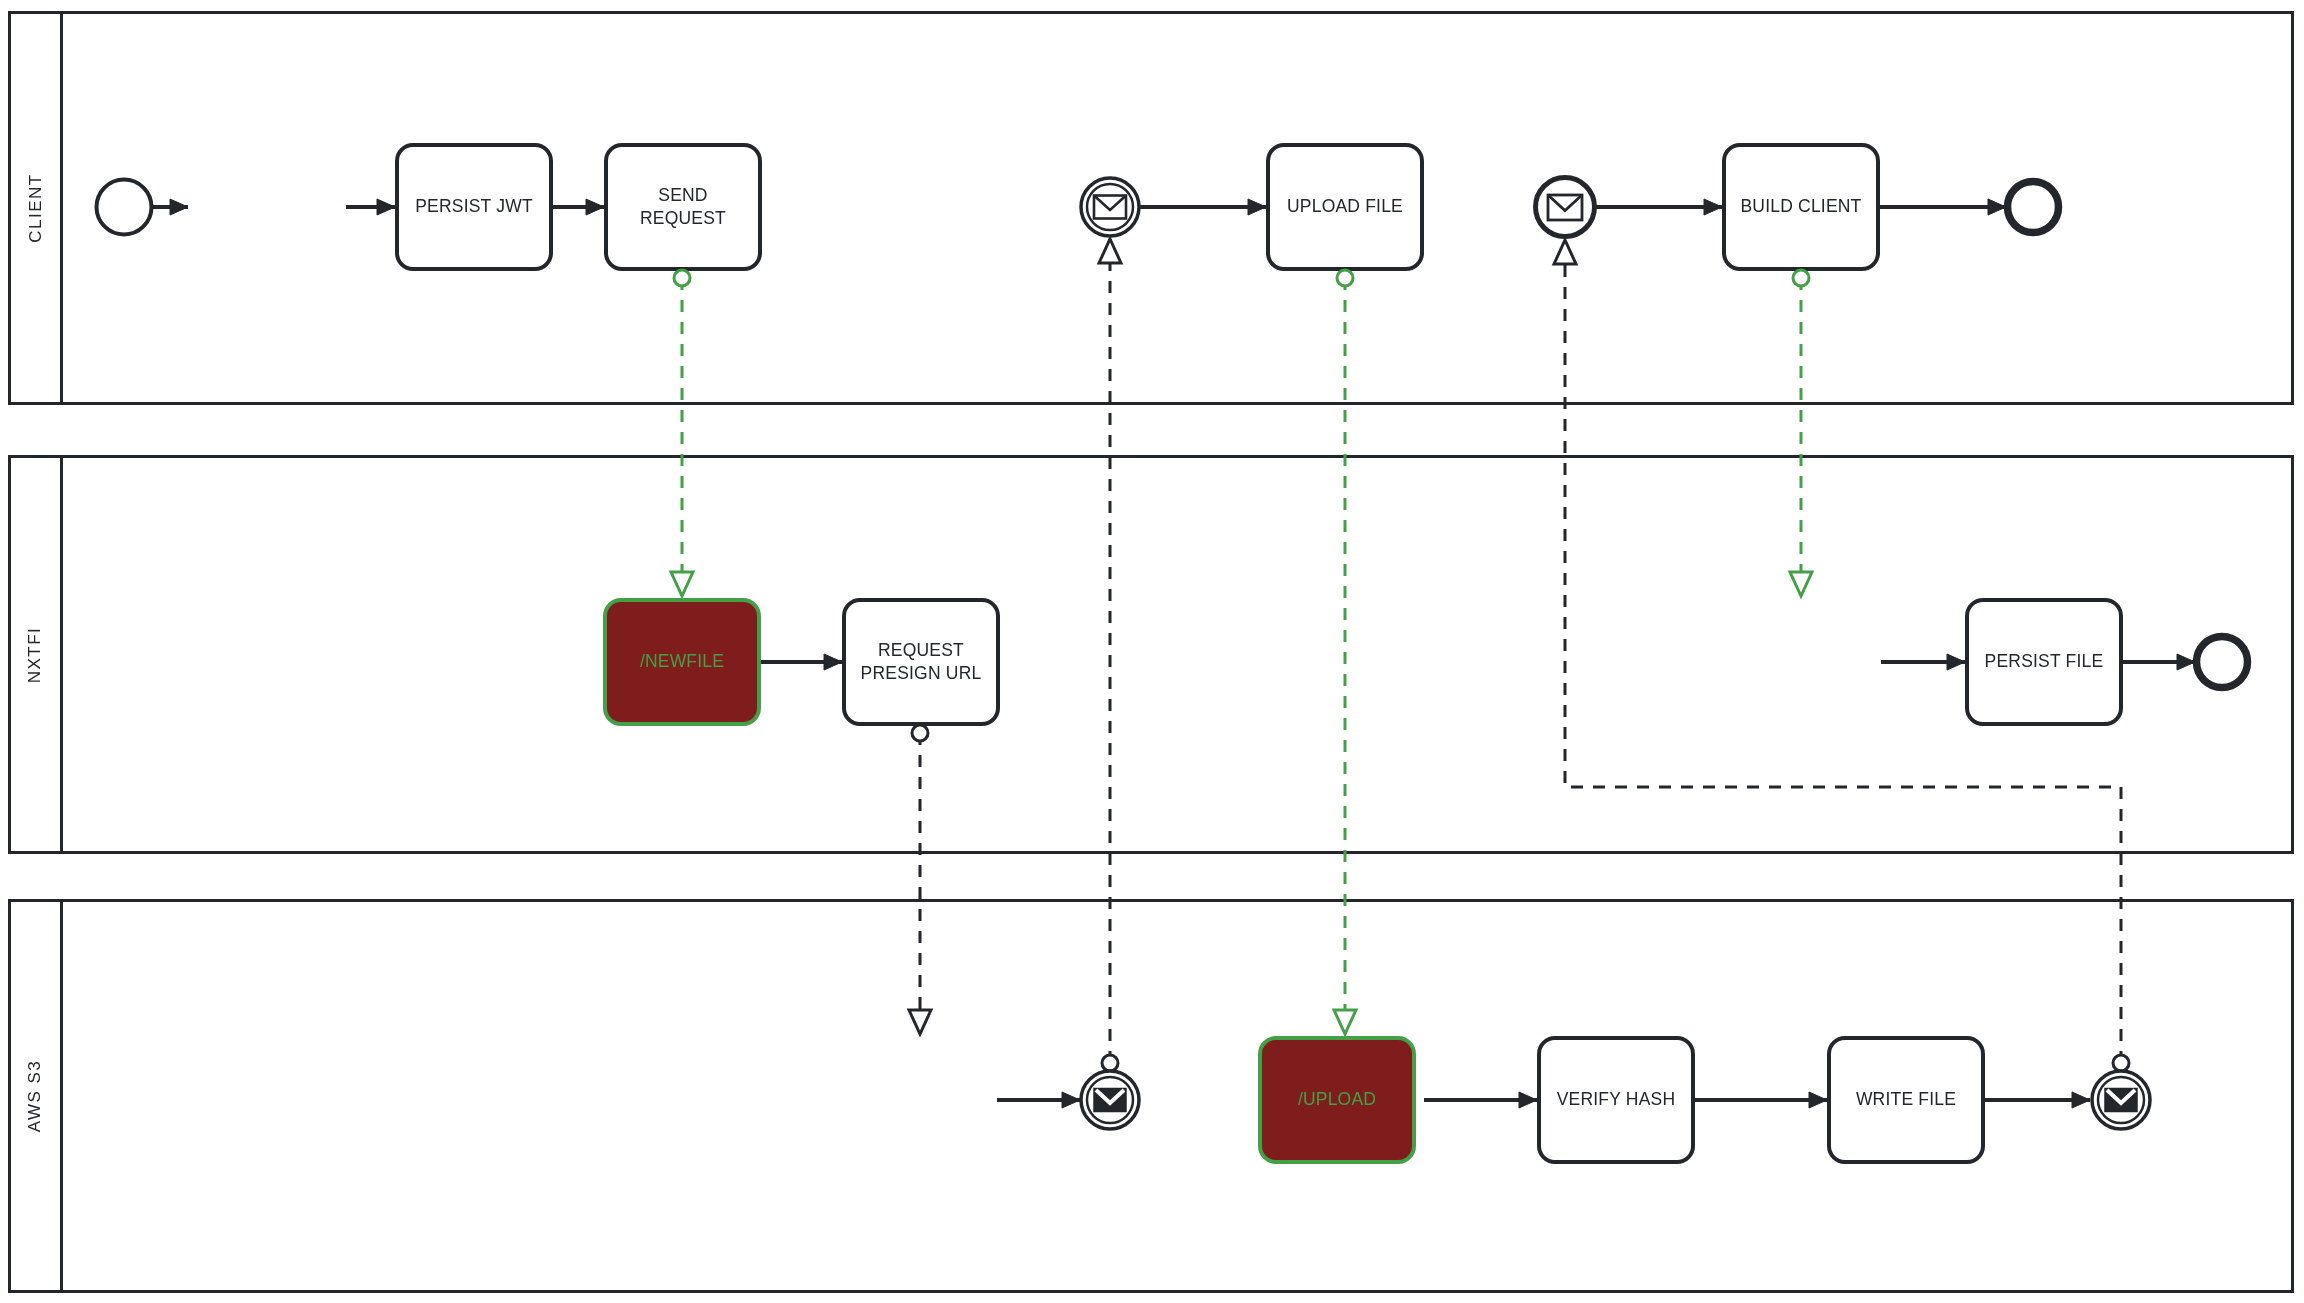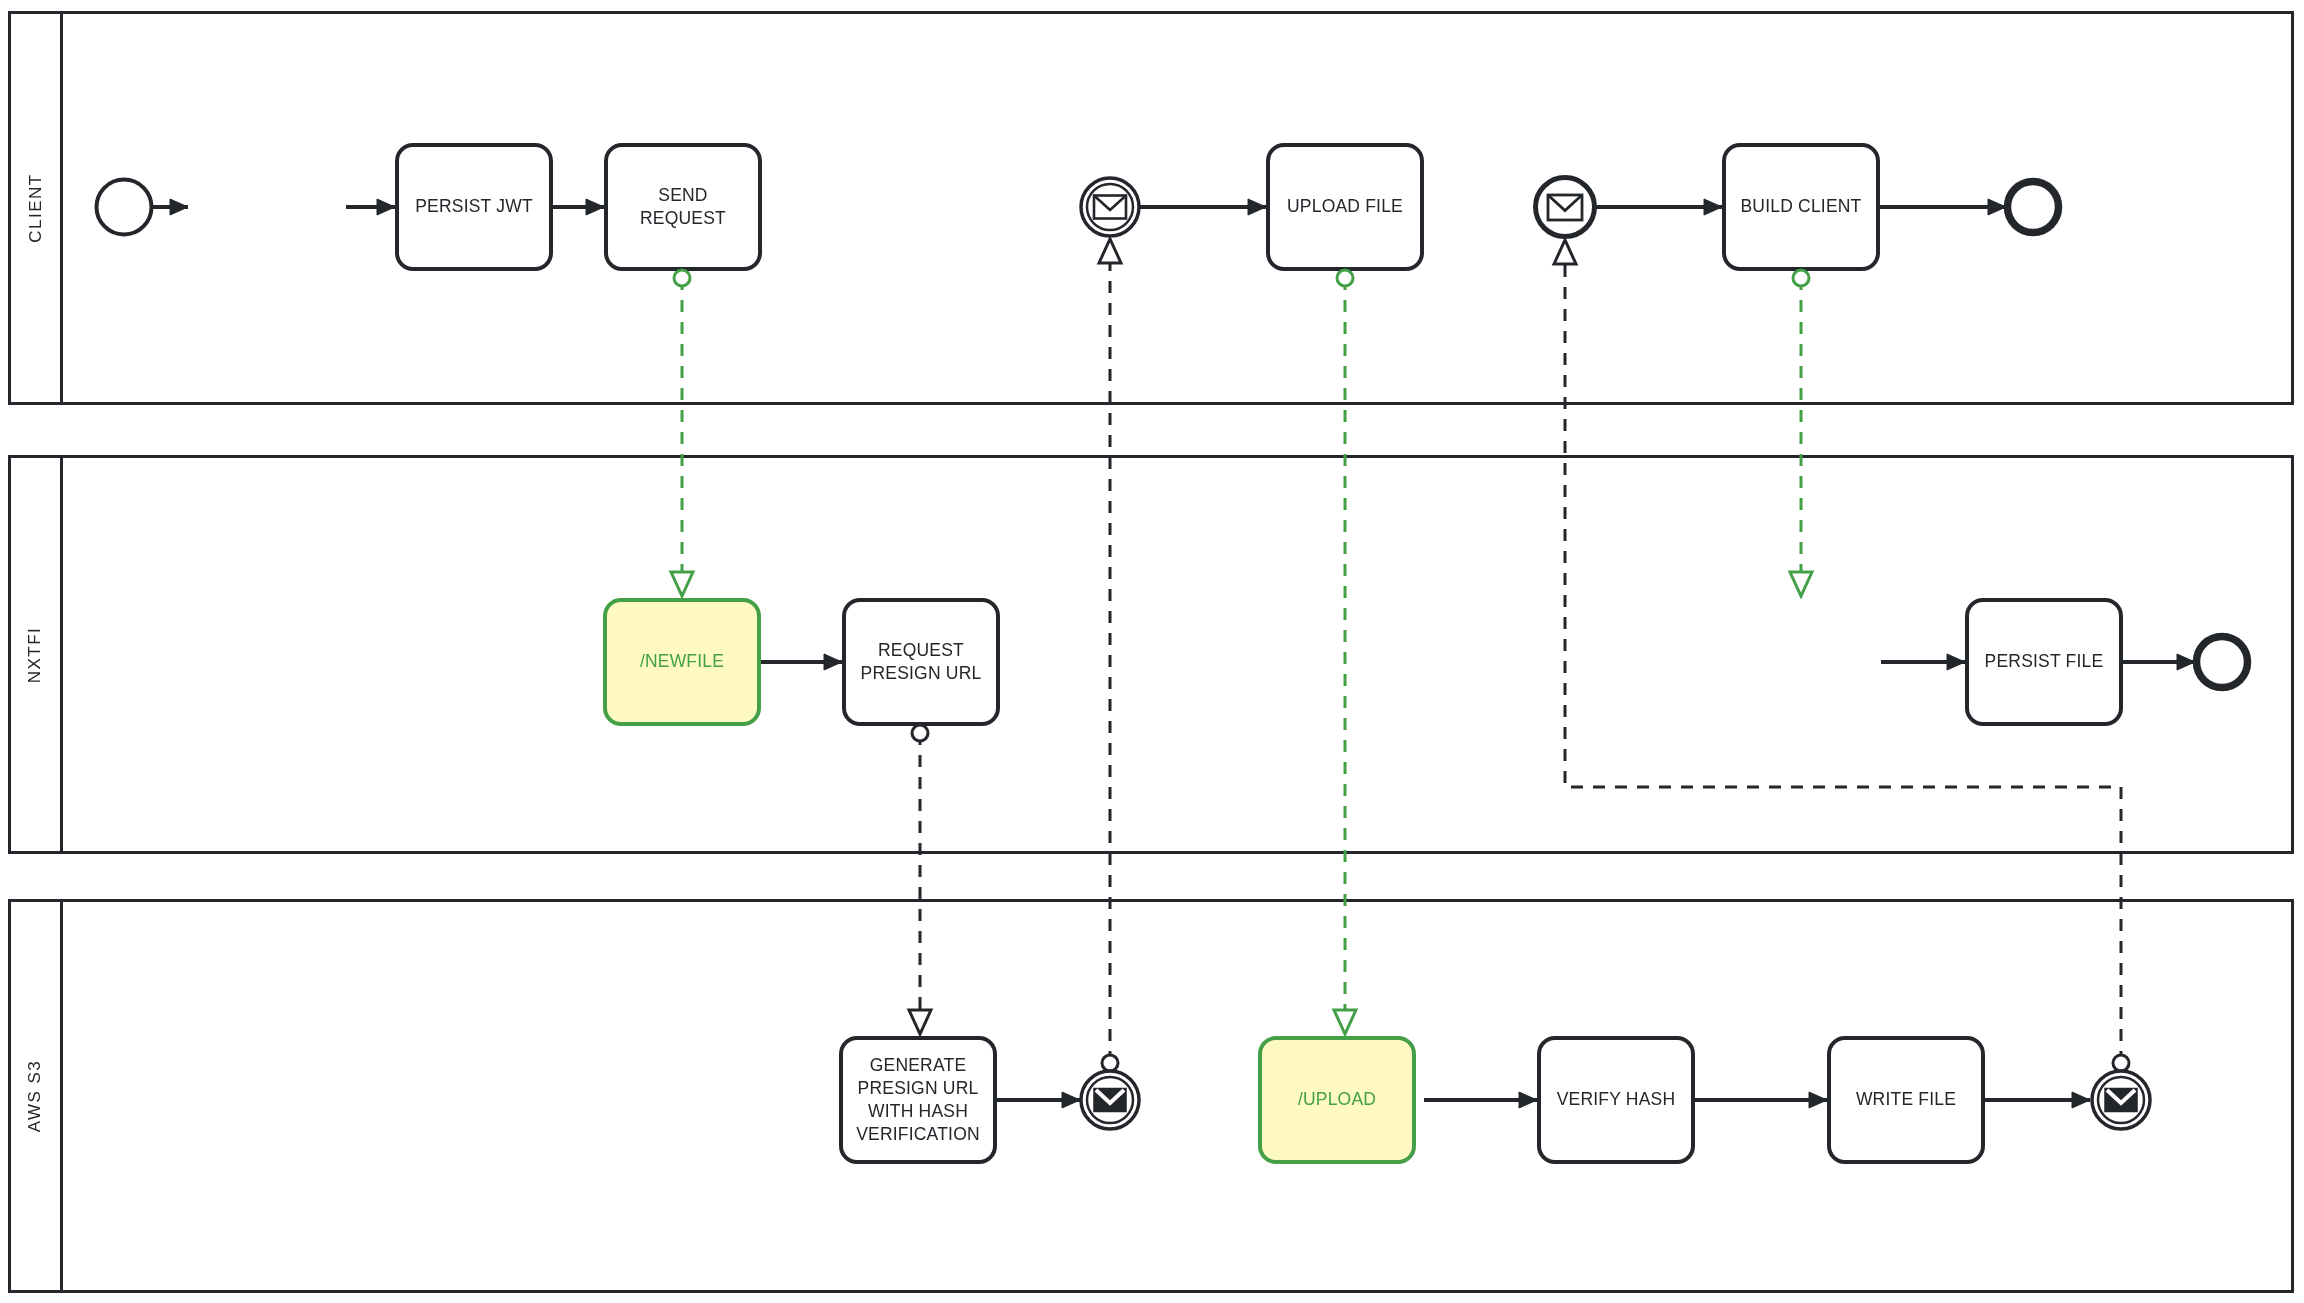--- a/index.html
+++ b/index.html
@@ -38,21 +38,21 @@
     background:#ffffff;color:#23262b;
     box-sizing:border-box;
     display:flex;align-items:center;justify-content:center;
     text-align:center;
     font-size:17.5px;line-height:1.32;letter-spacing:0.2px;
     padding:4px 10px;
     z-index:2;
   }
   .task.green{
     border-color:#43a047;
-    background:#fef9c3;
+    background:#7f1d1d;
     color:#43a047;
   }
   .row-client{top:143px;}
   .row-nxtfi{top:598px;}
   .row-aws{top:1036px;}
   
   svg.edges{
     position:absolute;left:0;top:0;
     z-index:3;
     pointer-events:none;
@@ -99,23 +99,20 @@
   <div class="task green row-nxtfi" style="left:603px">
     <span>/NEWFILE</span>
   </div>
   <div class="task row-nxtfi" style="left:842px">
     <span>REQUEST PRESIGN URL</span>
   </div>
   <div class="task row-nxtfi" style="left:1965px">
     <span>PERSIST FILE</span>
   </div>
 
-  <div class="task row-aws" style="left:839px">
-    <span>GENERATE PRESIGN URL WITH HASH VERIFICATION</span>
-  </div>
   <div class="task green row-aws" style="left:1258px">
     <span>/UPLOAD</span>
   </div>
   <div class="task row-aws" style="left:1537px">
     <span>VERIFY HASH</span>
   </div>
   <div class="task row-aws" style="left:1827px">
     <span>WRITE FILE</span>
   </div>
 

